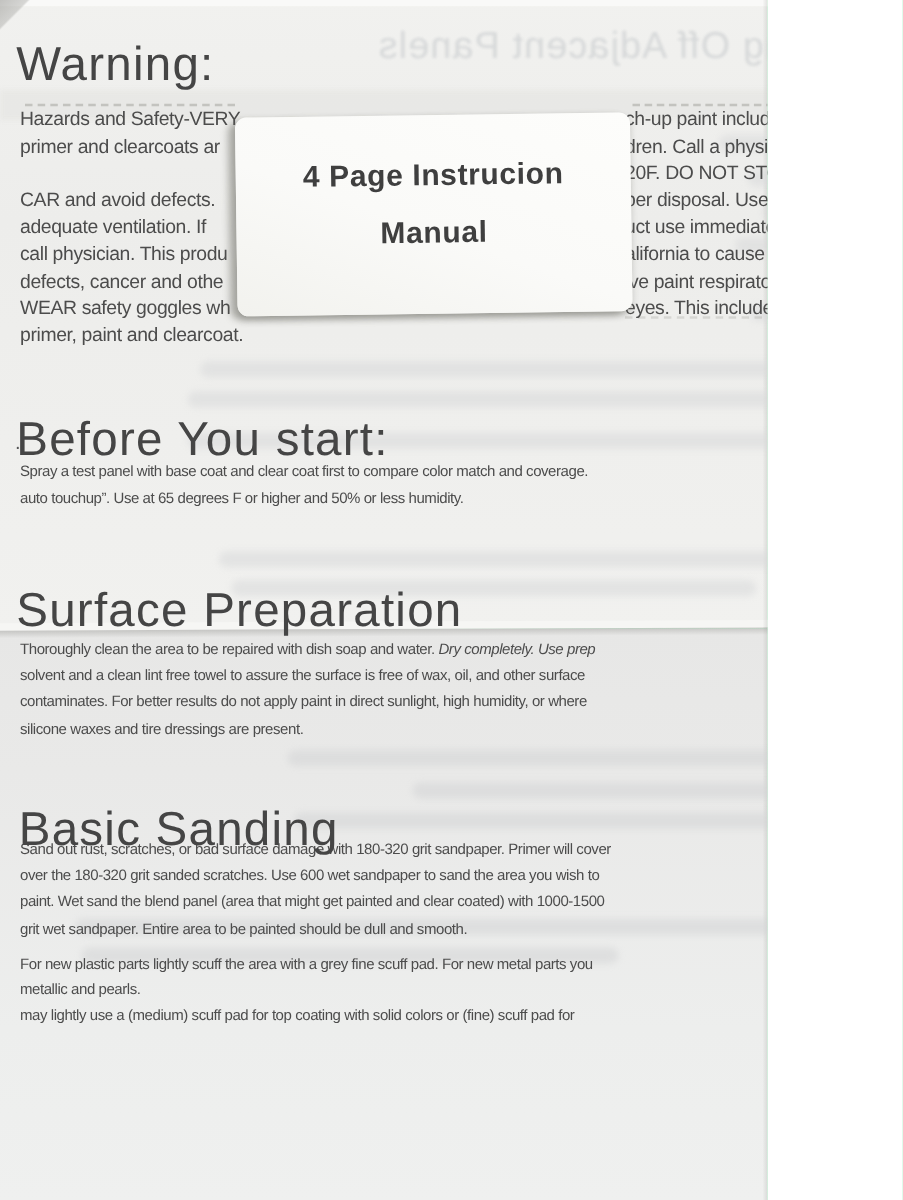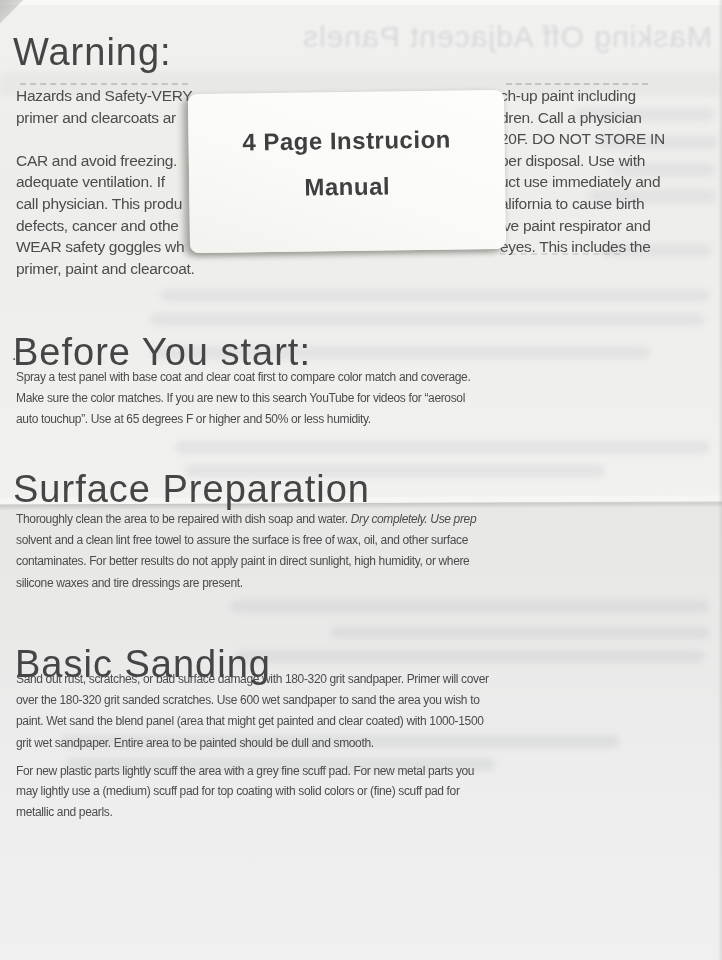--- a/index.html
+++ b/index.html
@@ -1,16 +1,16 @@
 <!DOCTYPE html>
 <html><head>
 <meta charset="utf-8">
 <style>
   html,body{margin:0;padding:0;background:#ffffff;}
-  .page{position:relative;width:722px;height:960px;overflow:hidden;
+  .page{position:relative;width:614px;height:960px;overflow:hidden;
         font-family:"Liberation Sans",sans-serif;background:#86efac;}
   
   .sheet-top{position:absolute;left:0;top:0;width:722px;height:503px;
         background:linear-gradient(180deg,#f1f1ef 0%,#ededeb 35%,#efefed 70%,#f1f1ef 100%);}
   .sheet-bottom{position:absolute;left:0;top:503px;width:722px;height:457px;
         background:linear-gradient(180deg,#e7e7e6 0%,#e9e9e8 25%,#edeeed 70%,#eff0ef 100%);}
   .seam-highlight{position:absolute;left:0;top:497px;width:722px;height:6px;
         background:#f6f6f4;transform:rotate(-0.25deg);}
   .seam-shadow{position:absolute;left:0;top:503px;width:722px;height:6px;
         background:linear-gradient(180deg,rgba(110,110,105,0.28),rgba(110,110,105,0));
@@ -84,55 +84,54 @@
   <div class="perf" style="left:20px;top:83px;width:168px;"></div>
   <div class="perf" style="left:506px;top:83px;width:142px;"></div>
   <div class="perf" style="left:500px;top:253px;width:120px;opacity:.6;"></div>
 
   <h1 class="h" style="left:13px;top:6px;">Warning:</h1>
 
   <div class="para warn" style="left:16px;top:87px;width:650px;font-size:15.5px;letter-spacing:-0.3px;">
     <div class="ln"><span>Hazards and Safety-VERY</span><span class="wr">ch-up paint including</span></div>
     <div class="ln"><span>primer and clearcoats ar</span><span class="wr">dren. Call a physician</span></div>
     <div class="ln"><span class="wr">20F. DO NOT STORE IN</span></div>
-    <div class="ln"><span>CAR and avoid freezing.</span><span class="wr">per disposal. Use with</span></div>
+    <div class="ln"><span>CAR and avoid defects.</span><span class="wr">per disposal. Use with</span></div>
     <div class="ln"><span>adequate ventilation. If</span><span class="wr">uct use immediately and</span></div>
     <div class="ln"><span>call physician. This produ</span><span class="wr">alifornia to cause birth</span></div>
     <div class="ln"><span>defects, cancer and othe</span><span class="wr">ive paint respirator and</span></div>
     <div class="ln"><span>WEAR safety goggles wh</span><span class="wr">eyes. This includes the</span></div>
     <div class="ln"><span>primer, paint and clearcoat.</span><span class="wr"></span></div>
   </div>
 
   <div class="sticker">
     <div class="s1">4 Page Instrucion</div>
     <div class="s2">Manual</div>
   </div>
 
   <h1 class="h" style="left:13px;top:306px;">Before You start:</h1>
   <div class="stray">.</div>
   <div class="para lh21" style="left:16px;top:370px;">
     <div class="ln">Spray a test panel with base coat and clear coat first to compare color match and coverage.</div>
-    <div class="ln">Make sure the color matches.  If you are new to this search YouTube for videos for “aerosol</div>
     <div class="ln">auto touchup”.  Use at 65 degrees F or higher and 50% or less humidity.</div>
   </div>
 
   <h1 class="h" style="left:13px;top:456px;margin-top:12px;">Surface Preparation</h1>
   <div class="para lh21b" style="left:16px;top:512px;">
     <div class="ln"><span>Thoroughly clean the area to be repaired with dish soap and water.  </span><span class="ital">Dry completely. Use prep</span></div>
     <div class="ln">solvent and a clean lint free towel to assure the surface is free of wax, oil, and other surface</div>
     <div class="ln">contaminates. For better results do not apply paint in direct sunlight, high humidity, or where</div>
     <div class="ln">silicone waxes and tire dressings are present.</div>
   </div>
 
   <h1 class="h" style="left:15px;top:618px;">Basic Sanding</h1>
   <div class="para lh21b" style="left:16px;top:672px;">
     <div class="ln">Sand out rust, scratches, or bad surface damage with 180-320 grit sandpaper. Primer will cover</div>
     <div class="ln">over the 180-320 grit sanded scratches. Use 600 wet sandpaper to sand the area you wish to</div>
     <div class="ln">paint. Wet sand the blend panel (area that might get painted and clear coated) with 1000-1500</div>
     <div class="ln">grit wet sandpaper. Entire area to be painted should be dull and smooth.</div>
   </div>
   <div class="para lh20" style="left:16px;top:764px;">
     <div class="ln">For new plastic parts lightly scuff the area with a grey fine scuff pad. For new metal parts you</div>
+    <div class="ln">metallic and pearls.</div>
     <div class="ln">may lightly use a (medium) scuff pad for top coating with solid colors or (fine) scuff pad for</div>
-    <div class="ln">metallic and pearls.</div>
   </div>
 
 </div>
 
 </body></html>

